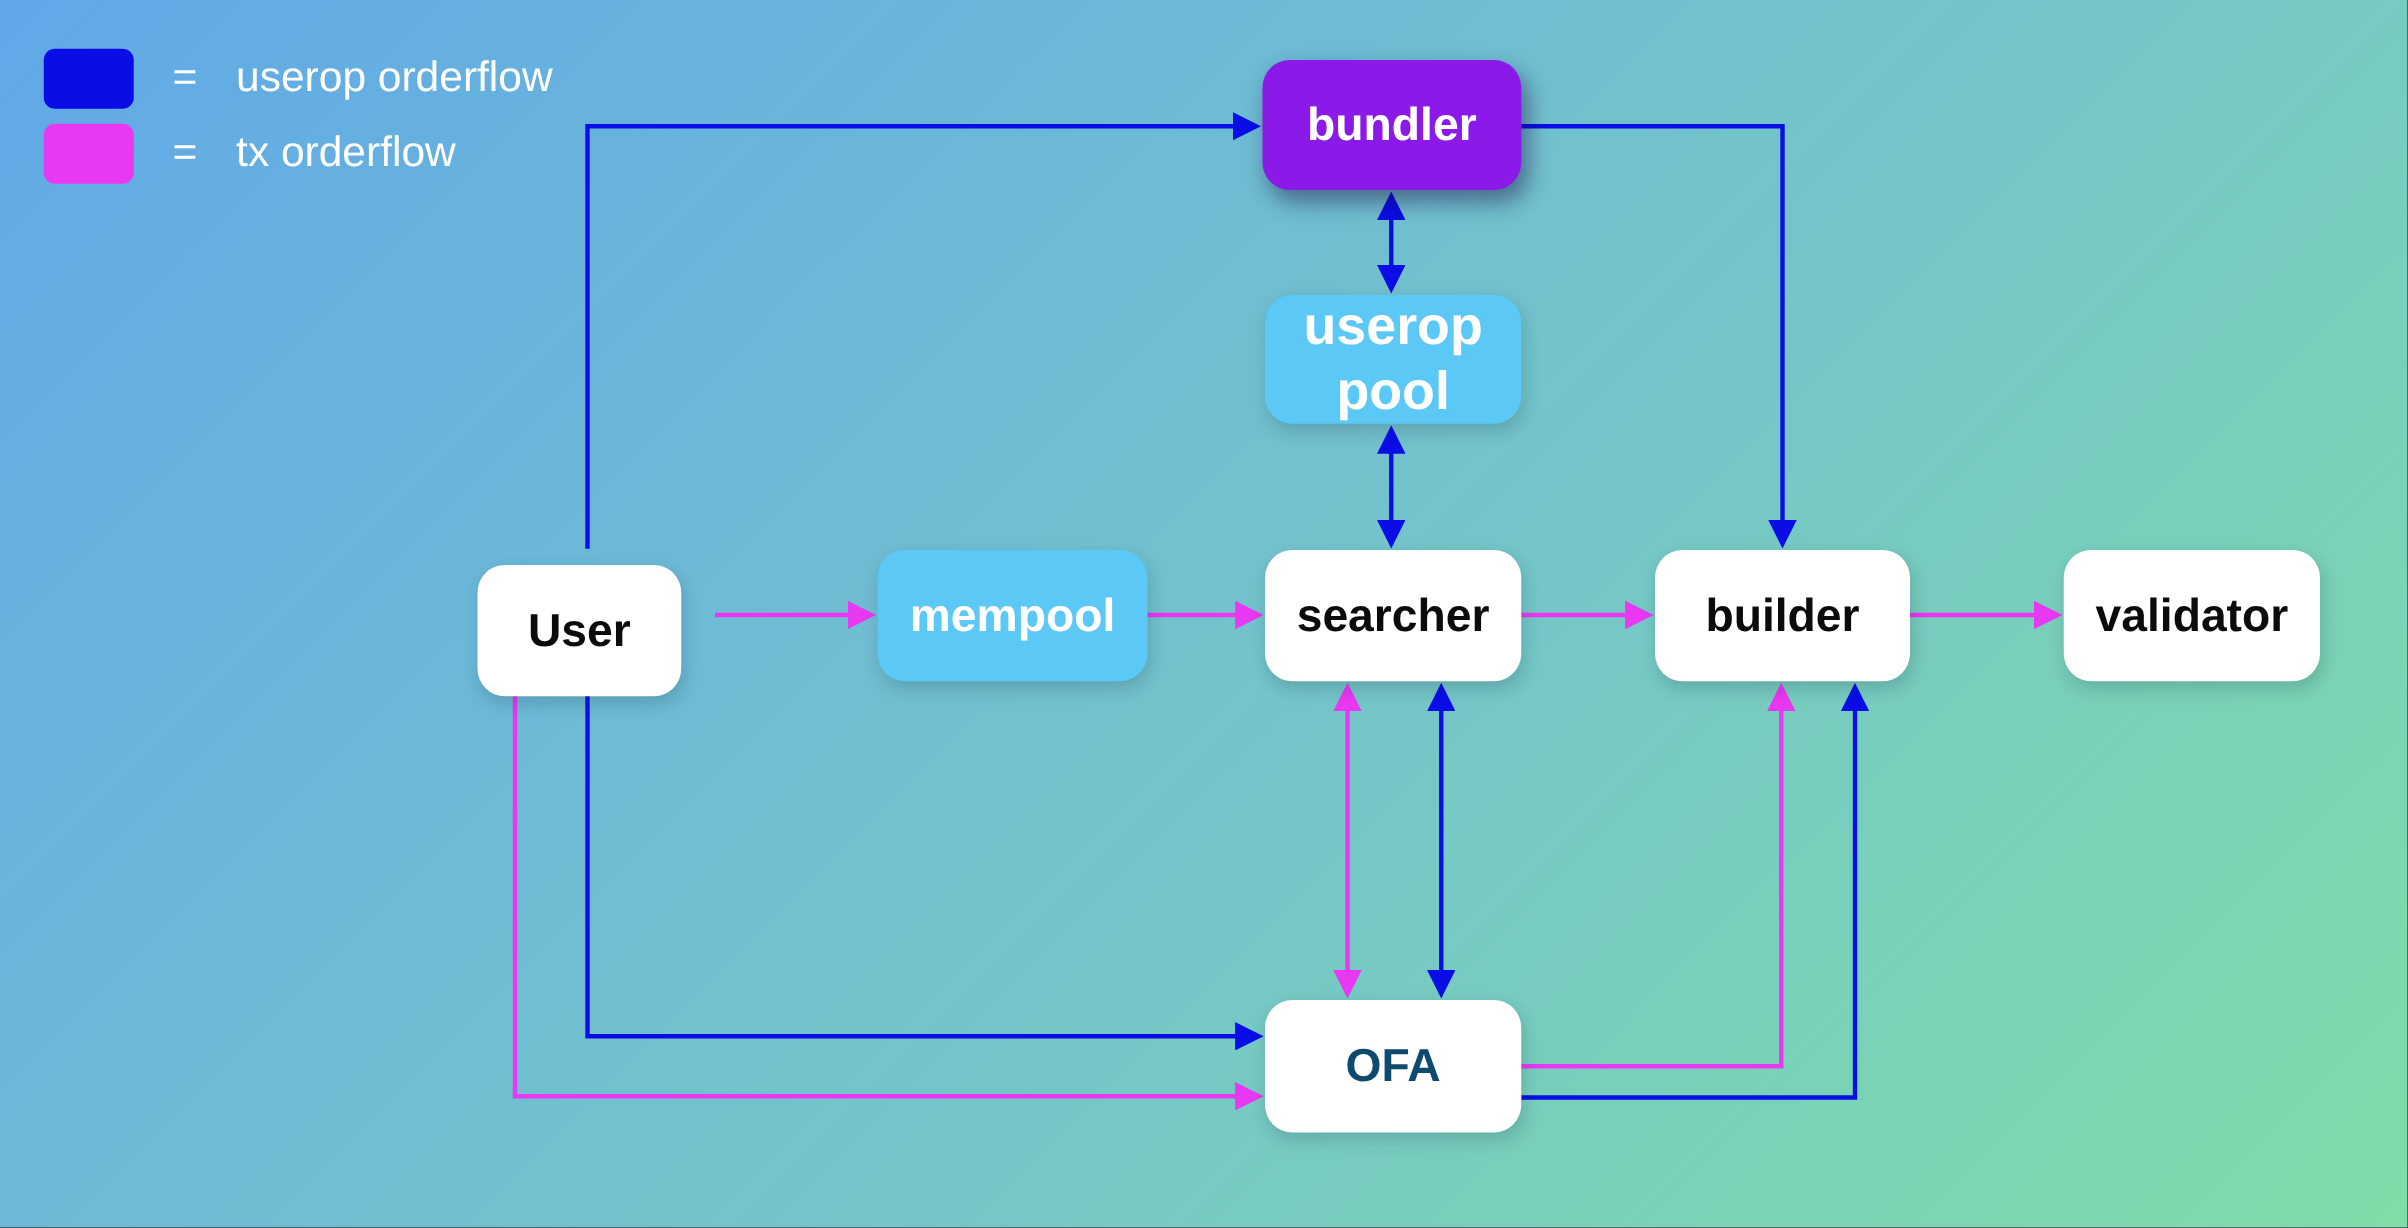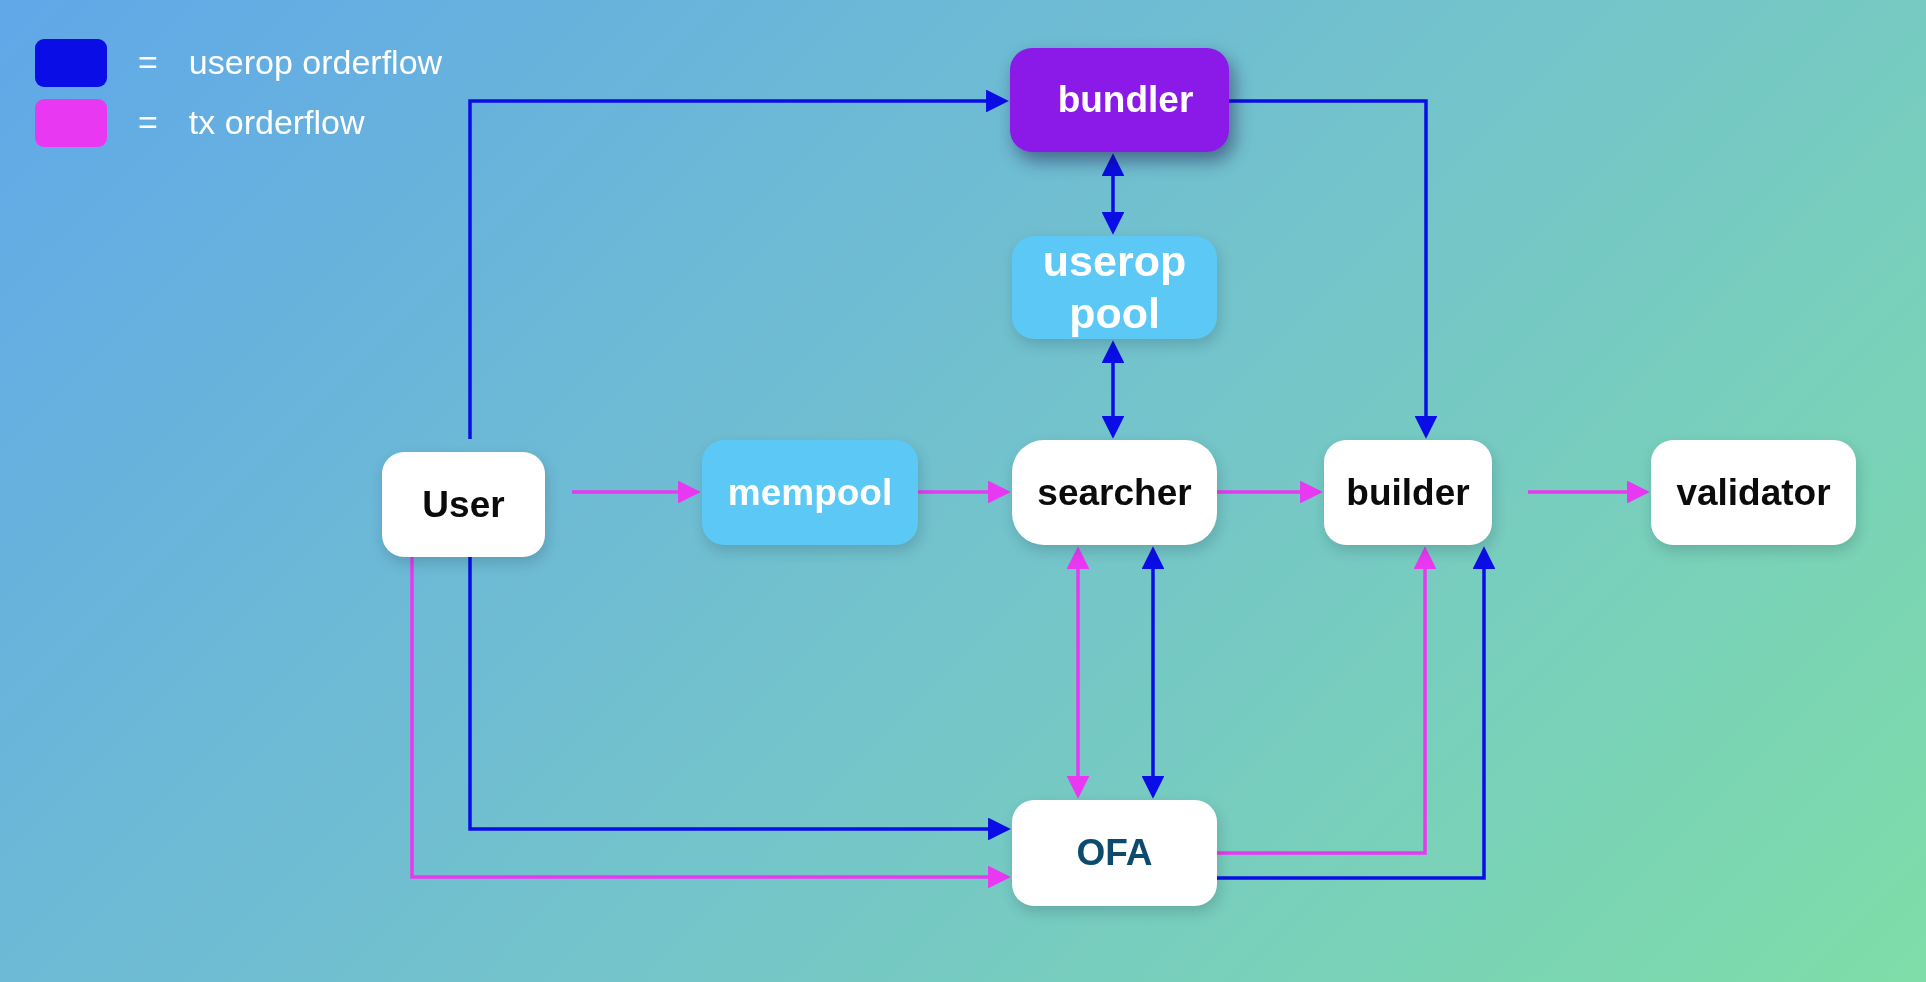--- a/index.html
+++ b/index.html
@@ -29,21 +29,21 @@
     align-items: center;
     justify-content: center;
     border-radius: 22px;
     font-weight: 700;
     font-size: 37px;
     text-align: center;
     white-space: pre-line;
     box-shadow: 2px 6px 14px rgba(10, 30, 50, 0.18);
   }
   .node[data-lines="2"] { font-size: 43px; line-height: 1.2; }
-  .node.raised { box-shadow: 5px 9px 18px rgba(25, 5, 60, 0.45); padding-left: 12px; }
+  .node.raised { box-shadow: 5px 9px 18px rgba(25, 5, 60, 0.45); }
   .legend {
     position: absolute;
     left: 35px;
     top: 38px;
     display: flex;
     flex-direction: column;
     gap: 11px;
   }
   .legend-row {
     display: flex;
@@ -98,22 +98,22 @@
         <polyline points="1217,853 1425,853 1425,553" fill="none" stroke="#e938f1" stroke-width="3.5" marker-end="url(#arrow-tx)"></polyline>
       </g>
   </svg>
 
   <div id="node-layer">
       <div class="node raised" data-lines="1" style="left: 1010px; top: 48px; width: 207px; height: 104px; background: rgb(139, 26, 233); color: rgb(255, 255, 255);"><span>bundler</span></div>
       <div class="node" data-lines="2" style="left: 1012px; top: 236px; width: 205px; height: 103px; background: rgb(92, 200, 245); color: rgb(255, 255, 255);"><span>userop
 pool</span></div>
       <div class="node" data-lines="1" style="left: 382px; top: 440px; width: 163px; height: 105px; background: rgb(255, 255, 255); color: rgb(11, 11, 11); margin-top: 12px;"><span>User</span></div>
       <div class="node" data-lines="1" style="left: 702px; top: 440px; width: 216px; height: 105px; background: rgb(92, 200, 245); color: rgb(255, 255, 255);"><span>mempool</span></div>
-      <div class="node" data-lines="1" style="left: 1012px; top: 440px; width: 205px; height: 105px; background: rgb(255, 255, 255); color: rgb(11, 11, 11); border-radius: 32px;"><span>searcher</span></div>
-      <div class="node" data-lines="1" style="left: 1324px; top: 440px; width: 168px; height: 105px; background: rgb(255, 255, 255); color: rgb(11, 11, 11);"><span>builder</span></div>
+      <div class="node" data-lines="1" style="left: 1012px; top: 440px; width: 205px; height: 105px; background: rgb(255, 255, 255); color: rgb(11, 11, 11);"><span>searcher</span></div>
+      <div class="node" data-lines="1" style="left: 1324px; top: 440px; width: 204px; height: 105px; background: rgb(255, 255, 255); color: rgb(11, 11, 11);"><span>builder</span></div>
       <div class="node" data-lines="1" style="left: 1651px; top: 440px; width: 205px; height: 105px; background: rgb(255, 255, 255); color: rgb(11, 11, 11);"><span>validator</span></div>
       <div class="node" data-lines="1" style="left: 1012px; top: 800px; width: 205px; height: 106px; background: rgb(255, 255, 255); color: #0c4a6e;"><span>OFA</span></div>
     </div>
 
   <div class="legend">
     <div class="legend-row">
       <span class="swatch" style="background: rgb(10, 13, 230);"></span>
       <span class="legend-eq">=</span>
       <span class="legend-label">userop orderflow</span>
     </div>

